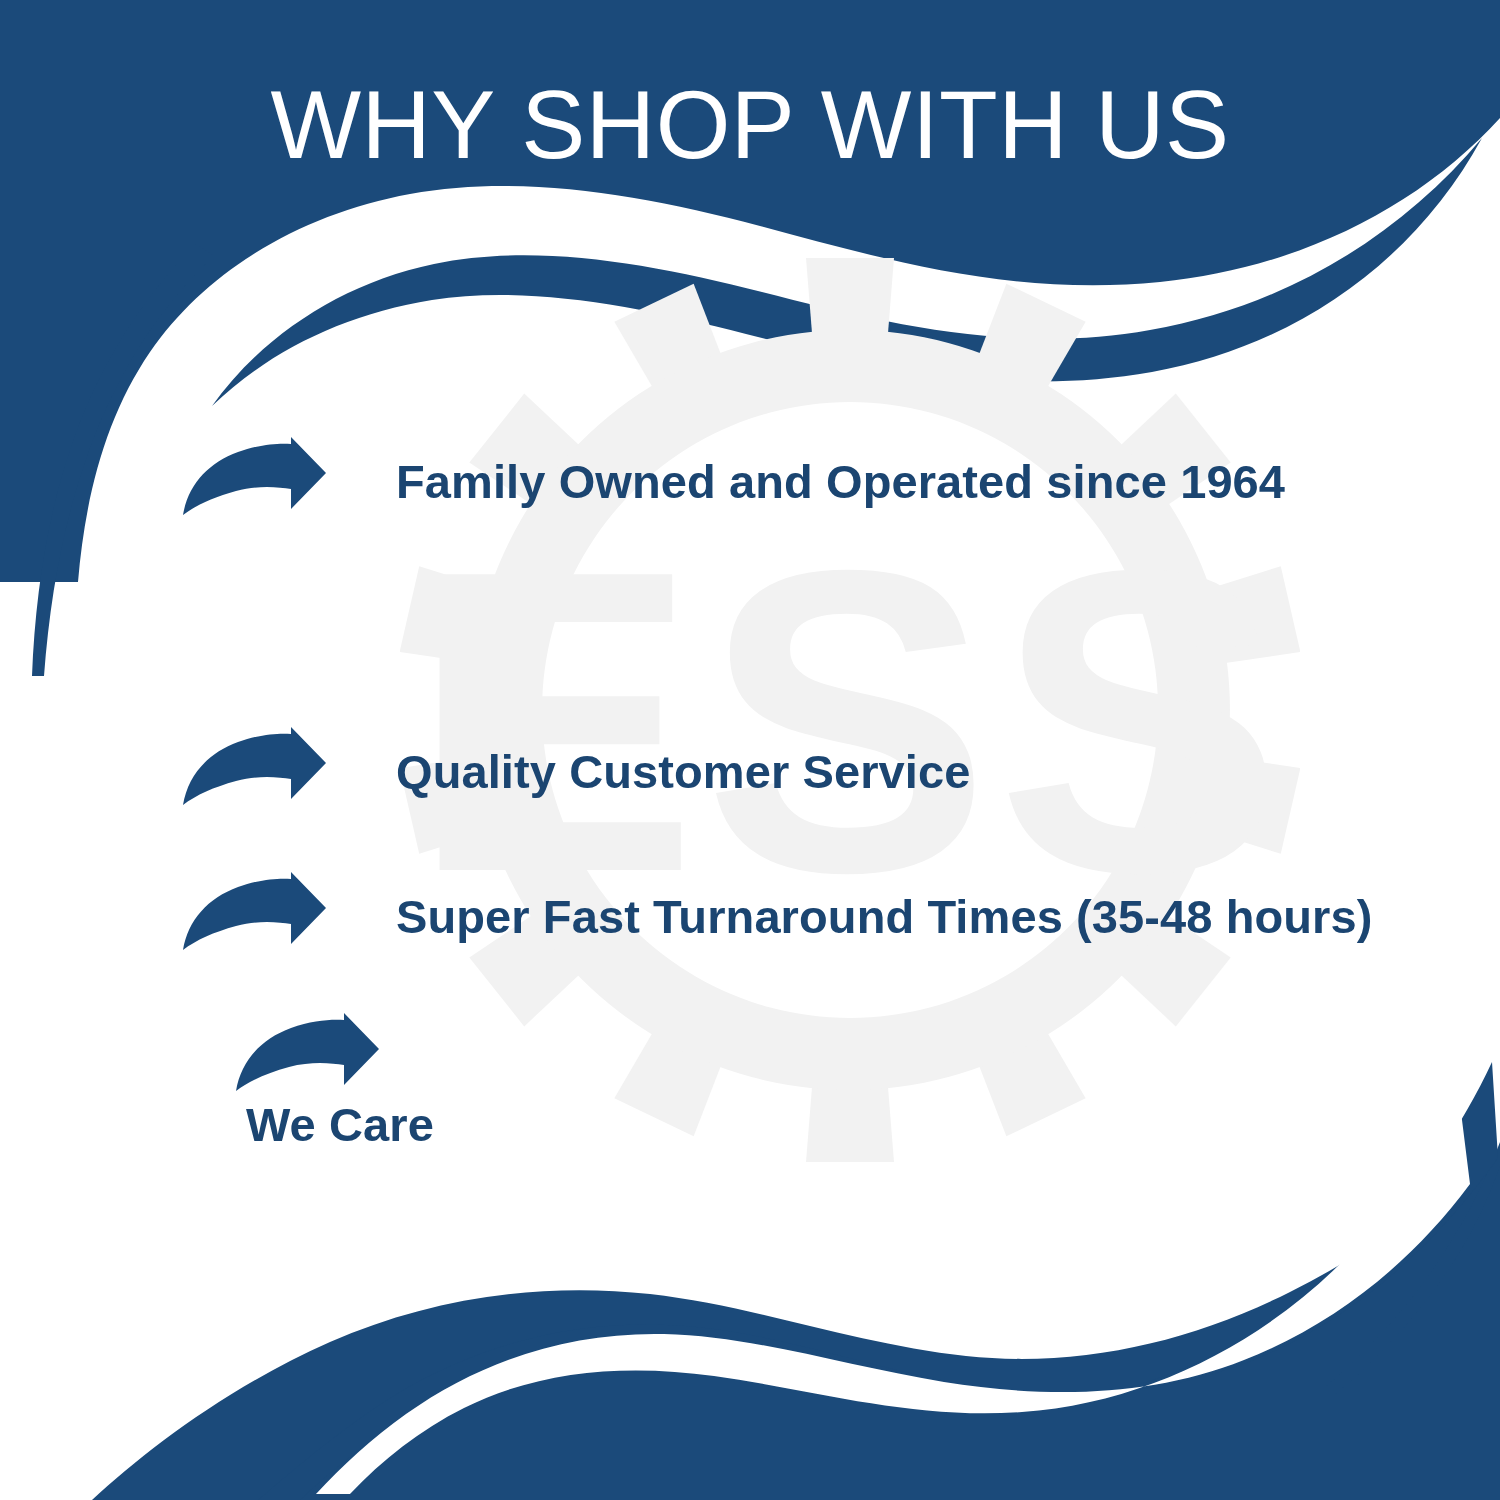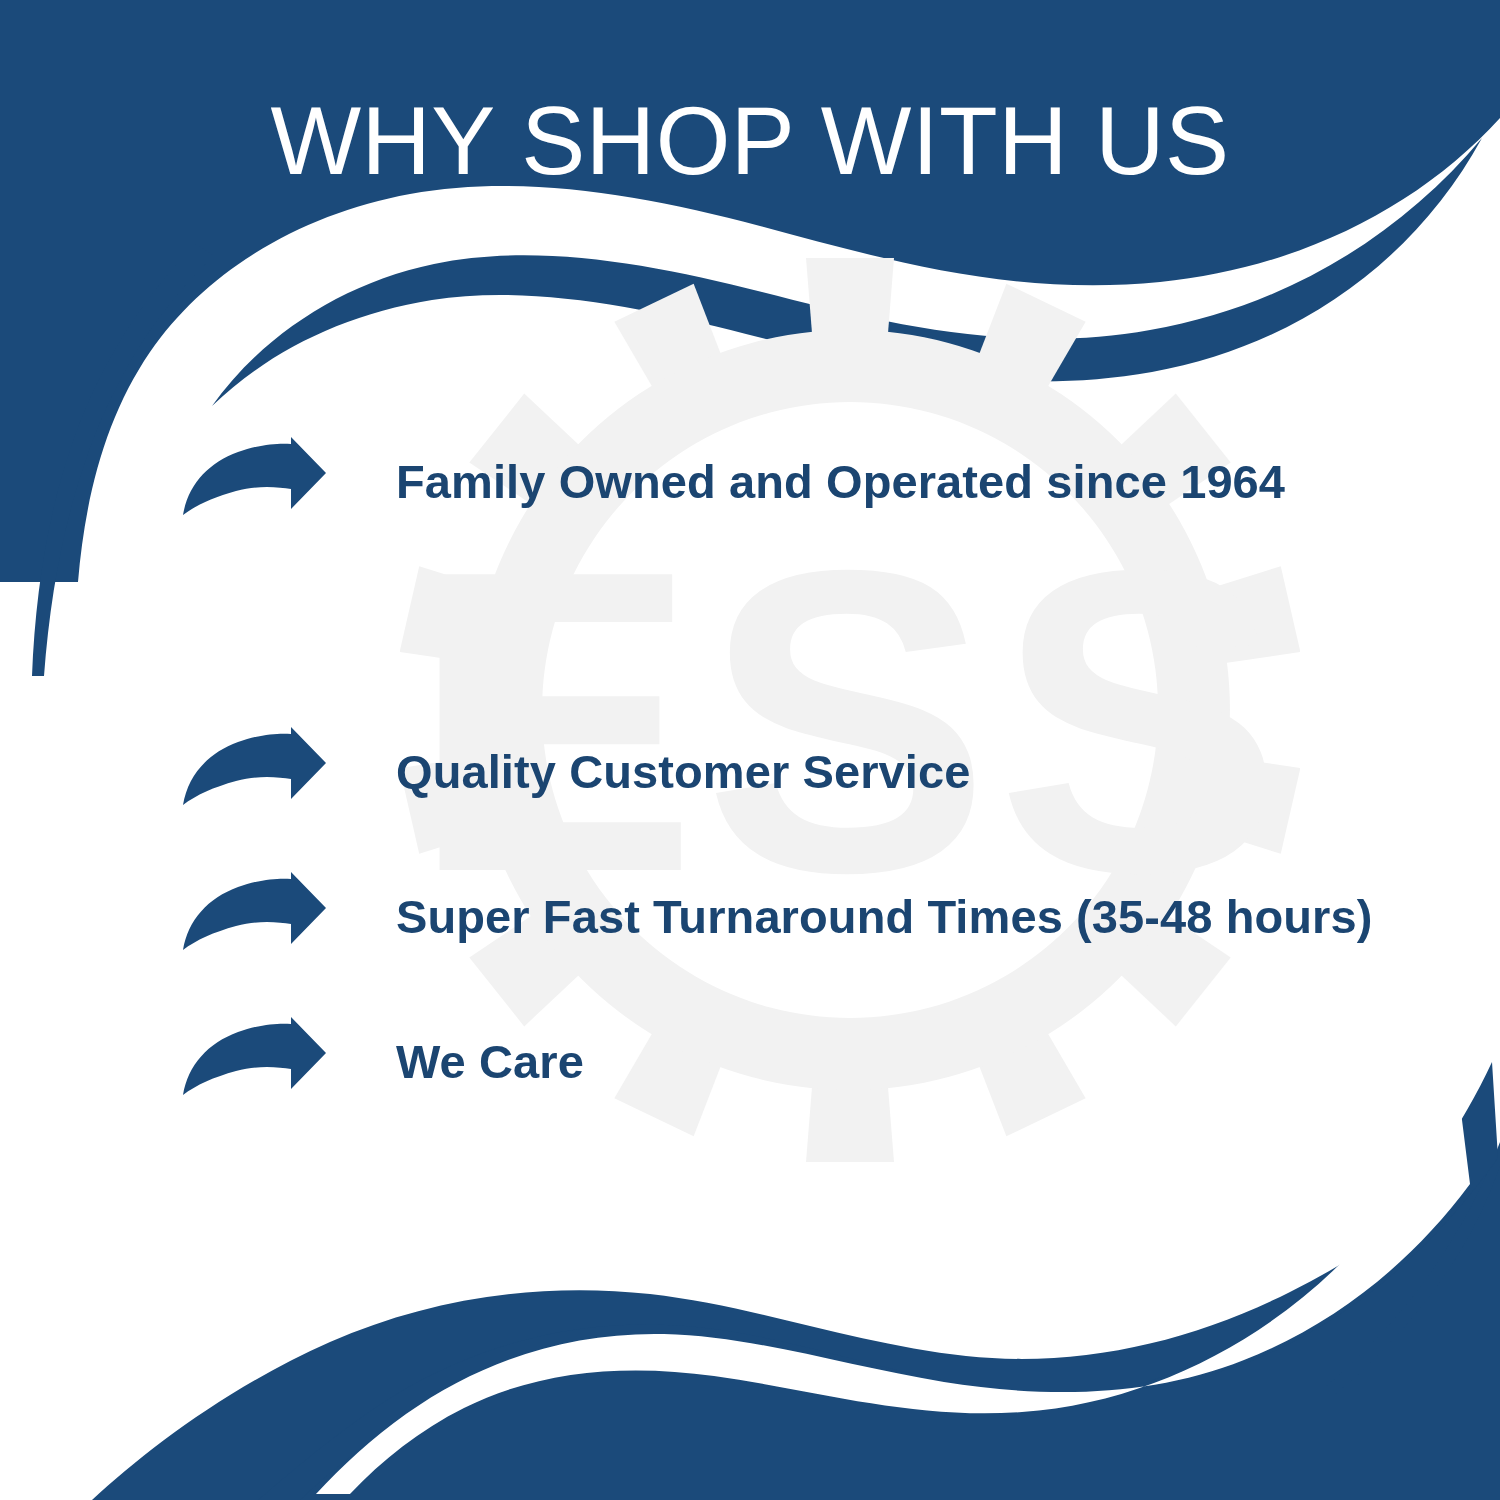--- a/index.html
+++ b/index.html
@@ -39,21 +39,21 @@
     top: 250px;
     width: 900px;
     height: 920px;
     display: block;
   }
 
   
   #header-title {
     position: absolute;
     left: 0;
-    top: 26px;
+    top: 10px;
     width: 1500px;
     text-align: center;
     color: #ffffff;
     font-family: "Liberation Sans", sans-serif;
     font-weight: 400;
     font-size: 96px;
     letter-spacing: 0.5px;
     line-height: 1.06;
     white-space: nowrap;
   }
@@ -251,21 +251,21 @@
     </div>
 
     <div class="benefit-row" style="top:868px;">
       <svg class="arrow-icon" viewBox="0 0 150 88" xmlns="http://www.w3.org/2000/svg">
         <path fill="#1b4a7a" d="M5,78 C10,48 30,26 60,15 C82,7 102,6 113,7 L113,0 L148,36 L113,72 L113,52
                  C100,50 80,48 58,54 C36,60 18,68 5,78 Z"></path>
       </svg>
       <span class="benefit-text">Super Fast Turnaround Times (35-48 hours)</span>
     </div>
 
-    <div class="benefit-row" style="top:1013px;">
+    <div class="benefit-row" style="top:1013px;flex-direction:column;">
       <svg class="arrow-icon" viewBox="0 0 150 88" xmlns="http://www.w3.org/2000/svg">
         <path fill="#1b4a7a" d="M5,78 C10,48 30,26 60,15 C82,7 102,6 113,7 L113,0 L148,36 L113,72 L113,52
                  C100,50 80,48 58,54 C36,60 18,68 5,78 Z"></path>
       </svg>
       <span class="benefit-text">We Care</span>
     </div>
 
   </div>
 </div>
 

